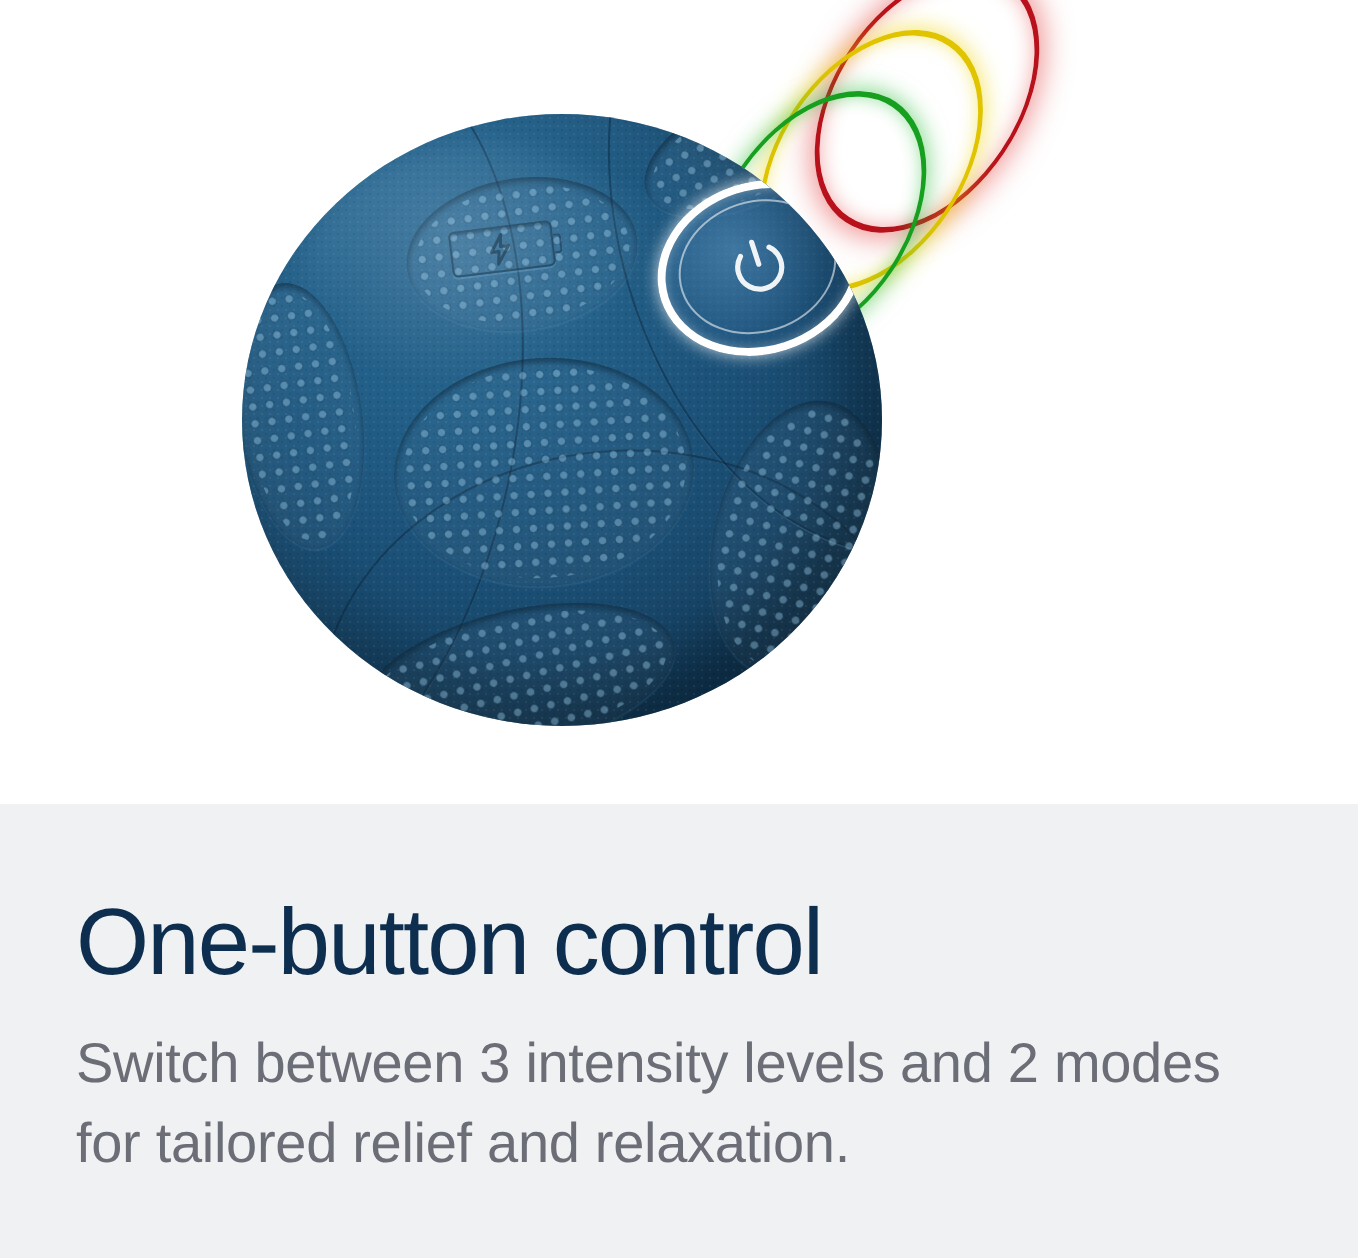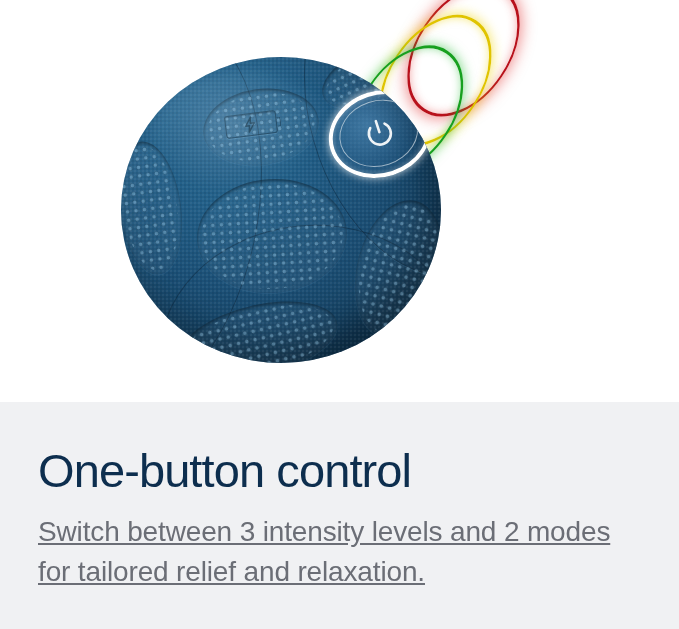--- a/index.html
+++ b/index.html
@@ -279,21 +279,20 @@
   .caption-body {
     position: absolute;
     left: 38px;
     top: 512px;
     width: 600px;
     font-size: 28px;
     line-height: 40px;
     font-weight: 400;
     letter-spacing: -0.15px;
     color: #6b6e76;
-    text-decoration: underline;
   }
 </style>
 </head>
 <body>
 
 <div id="page">
 
   <div class="hero">
     <div class="product-stage">
 

